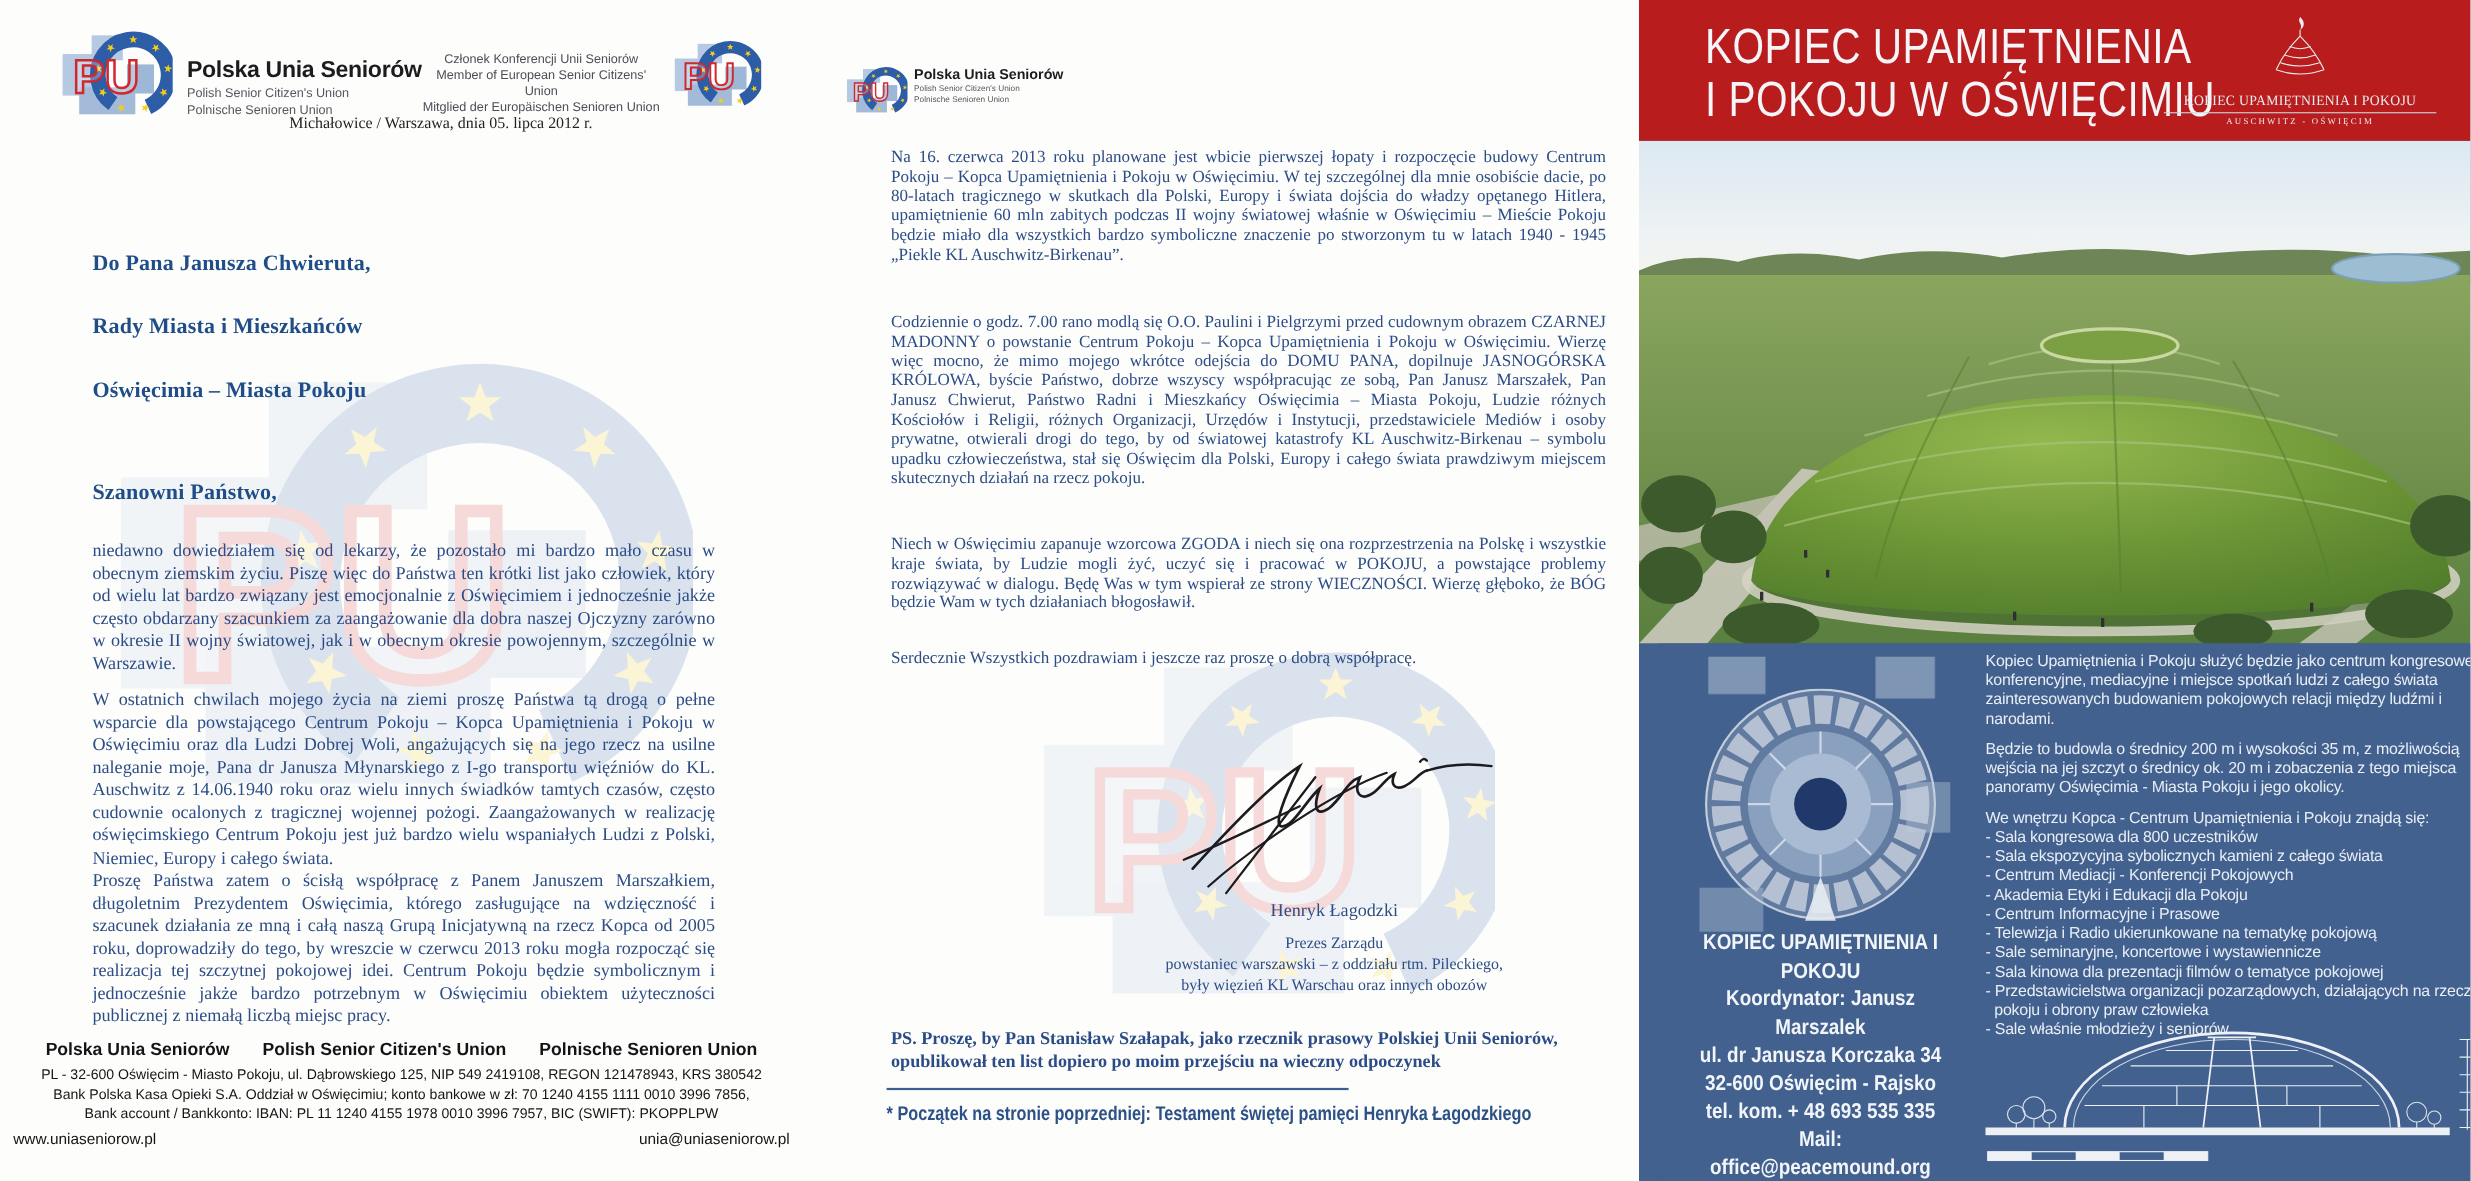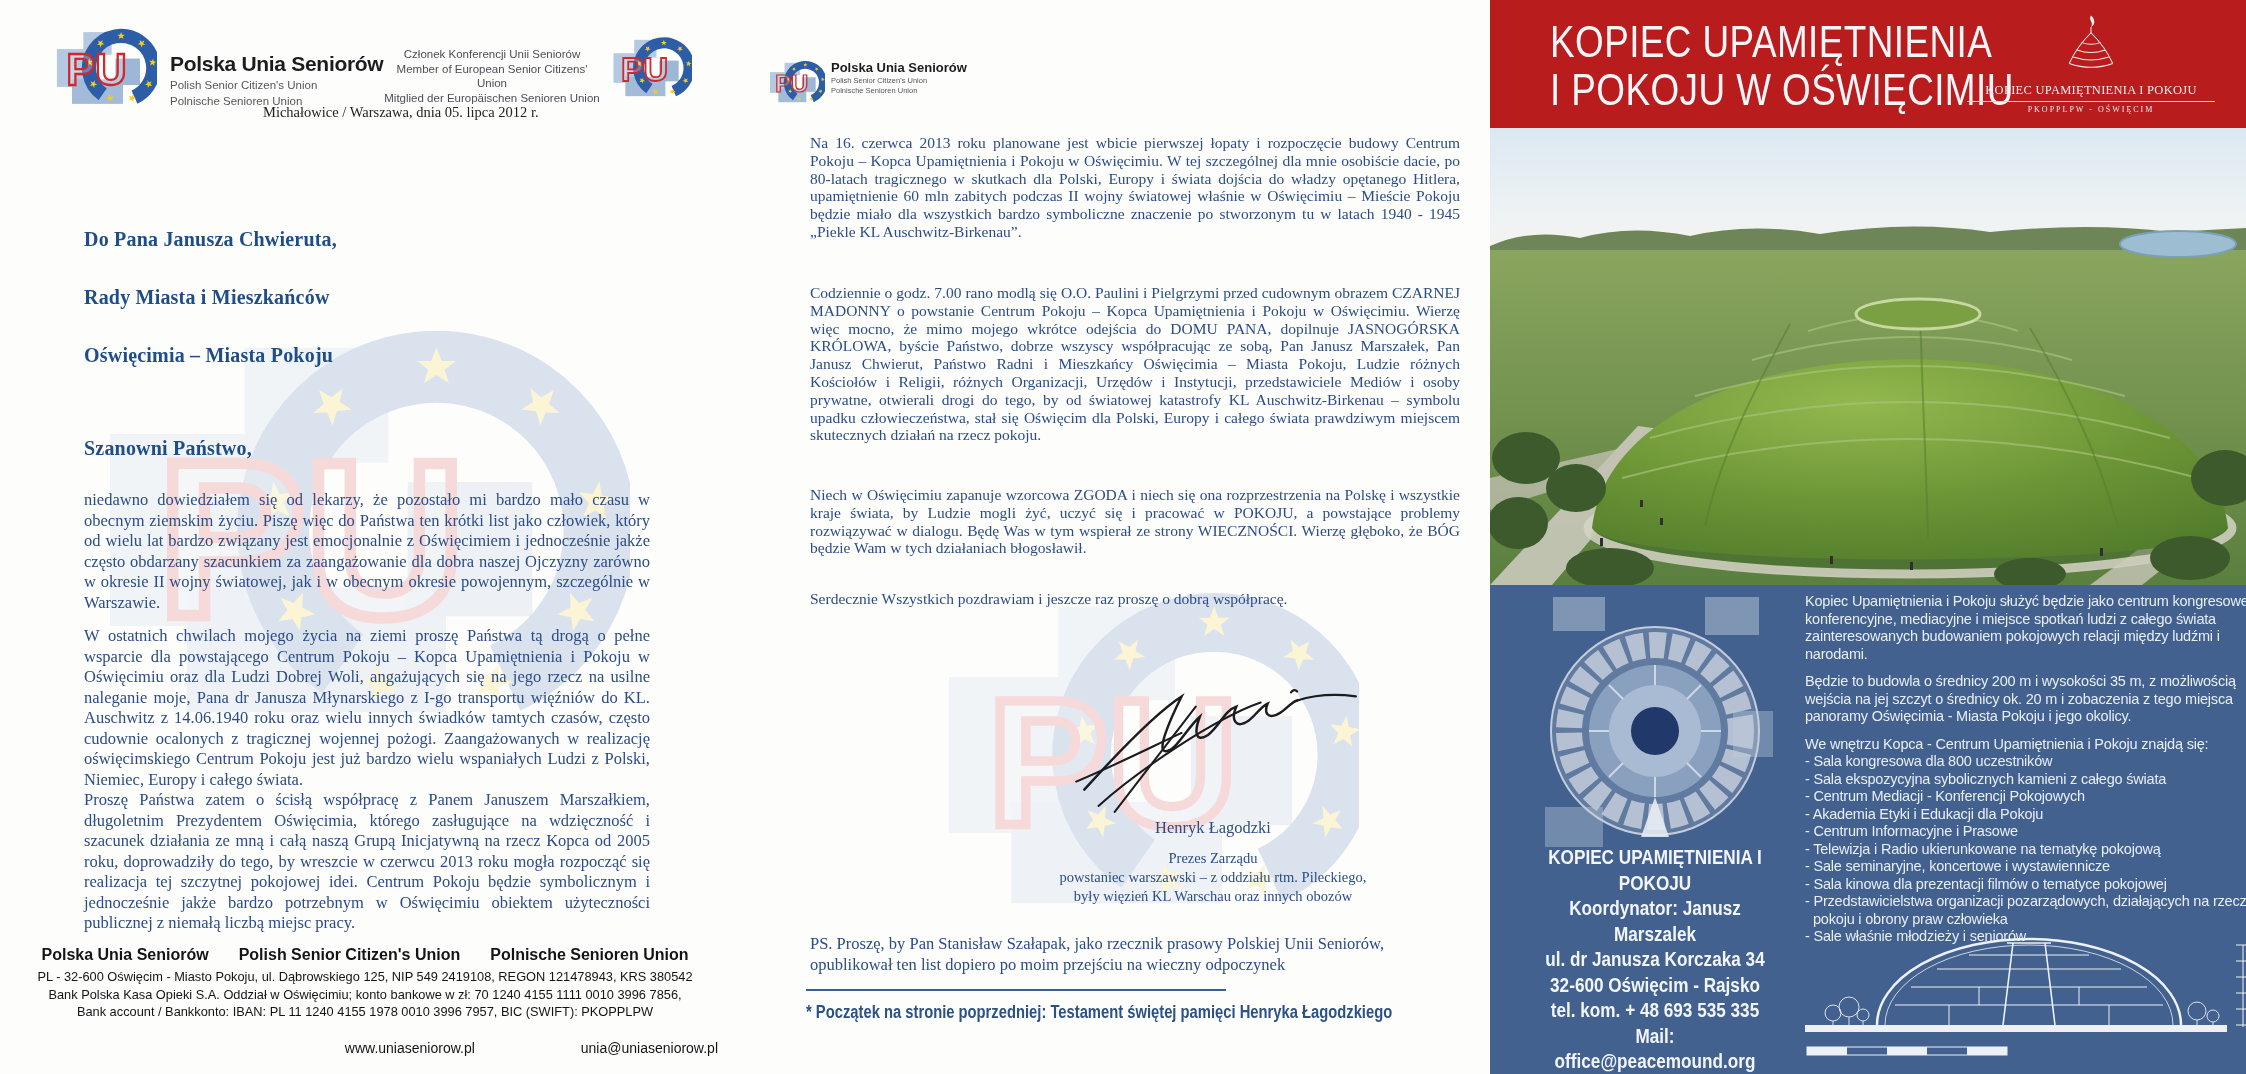--- a/index.html
+++ b/index.html
@@ -21,36 +21,36 @@
                 font-family:"Liberation Sans",sans-serif;font-size:11.5px;color:#4a4e55;line-height:14.5px;}
   #eu-logo{position:absolute;left:612px;top:30px;width:80px;height:76px;}
   .date-line{position:absolute;left:263px;top:104px;font-size:14.5px;color:#222;}
   .recipient{position:absolute;left:84px;font-size:20px;font-weight:bold;color:#1f4d87;letter-spacing:0.2px;}
   .para{position:absolute;left:84px;width:566px;text-align:justify;color:#2b4c86;
         font-size:16.5px;line-height:20.5px;}
   .left-footer{position:absolute;left:12px;top:946px;width:706px;text-align:center;
                font-family:"Liberation Sans",sans-serif;color:#141416;}
   .lf-orgs{display:flex;justify-content:center;gap:30px;font-size:16px;font-weight:bold;margin-bottom:4px;}
   .lf-line{font-size:12.8px;line-height:17.5px;}
-  .lf-links{display:flex;justify-content:flex-end;gap:106px;font-size:14px;margin-top:19px;}
+  .lf-links{display:flex;justify-content:space-between;gap:80px;font-size:14px;margin-top:6px;}
 
   
   #mid-logo{position:absolute;left:20px;top:56px;width:56px;height:53px;}
   .mid-logo-text{position:absolute;left:82px;top:60px;font-family:"Liberation Sans",sans-serif;}
   .mid-logo-title{font-weight:bold;font-size:13px;color:#1c1c1e;}
   .mid-logo-sub{font-size:7.5px;color:#54575d;line-height:9px;margin-top:1px;}
   .mpara{position:absolute;left:61px;width:650px;text-align:justify;color:#2b4c86;
          font-size:15.5px;line-height:17.8px;}
   #signature-svg{position:absolute;left:310px;top:662px;width:310px;height:152px;}
   #sig-name{position:absolute;left:314px;top:818px;width:300px;text-align:center;
             font-size:16.5px;color:#2b4c86;}
   #sig-titles{position:absolute;left:214px;top:849px;width:500px;text-align:center;
               font-size:14.5px;line-height:19px;color:#2b4c86;}
   #ps-note{position:absolute;left:61px;top:933px;width:655px;color:#2b4c86;
-           font-size:16.5px;line-height:21px;}
+           font-size:16.5px;line-height:21px;font-weight:bold;}
   #mid-rule{position:absolute;left:57px;top:989px;width:420px;border-top:2px solid #3c5f93;}
   #footnote{position:absolute;left:57px;top:1002px;width:780px;font-family:"Liberation Sans",sans-serif;
             font-weight:bold;font-size:18px;color:#2b5186;transform:scaleX(0.82);transform-origin:0 0;}
 
   
   .r-header{position:absolute;left:0;top:0;width:756px;height:128px;background:#b91c1c;}
   .r-title{position:absolute;left:60px;top:18px;font-family:"Liberation Sans",sans-serif;
            font-size:45px;line-height:48px;color:#f3f5f8;letter-spacing:0.5px;white-space:nowrap;
            transform:scaleX(0.82);transform-origin:0 0;}
   .r-logo{position:absolute;left:472px;top:8px;width:258px;text-align:center;color:#e9edf3;}
@@ -205,21 +205,21 @@
     <div class="r-header">
       <div class="r-title">
         <div>KOPIEC UPAMIĘTNIENIA</div>
         <div>I POKOJU W OŚWIĘCIMIU</div>
       </div>
       <div class="r-logo">
         <svg width="64" height="70" viewBox="0 0 100 92">
           <use href="#moundGlyph"></use>
         </svg>
         <div class="r-logo-title">KOPIEC UPAMIĘTNIENIA I POKOJU</div>
-        <div class="r-logo-sub">PKOPPLPW - OŚWIĘCIM</div>
+        <div class="r-logo-sub">AUSCHWITZ - OŚWIĘCIM</div>
       </div>
     </div>
 
     <svg id="photo-svg" viewBox="0 0 756 457" preserveAspectRatio="none">
       <defs>
         <linearGradient id="sky" x1="0" y1="0" x2="0" y2="1">
           <stop offset="0" stop-color="#dce8f1"></stop>
             <stop offset="0.7" stop-color="#edf2f4"></stop>
             <stop offset="1" stop-color="#f4f4ef"></stop>
         </linearGradient>

